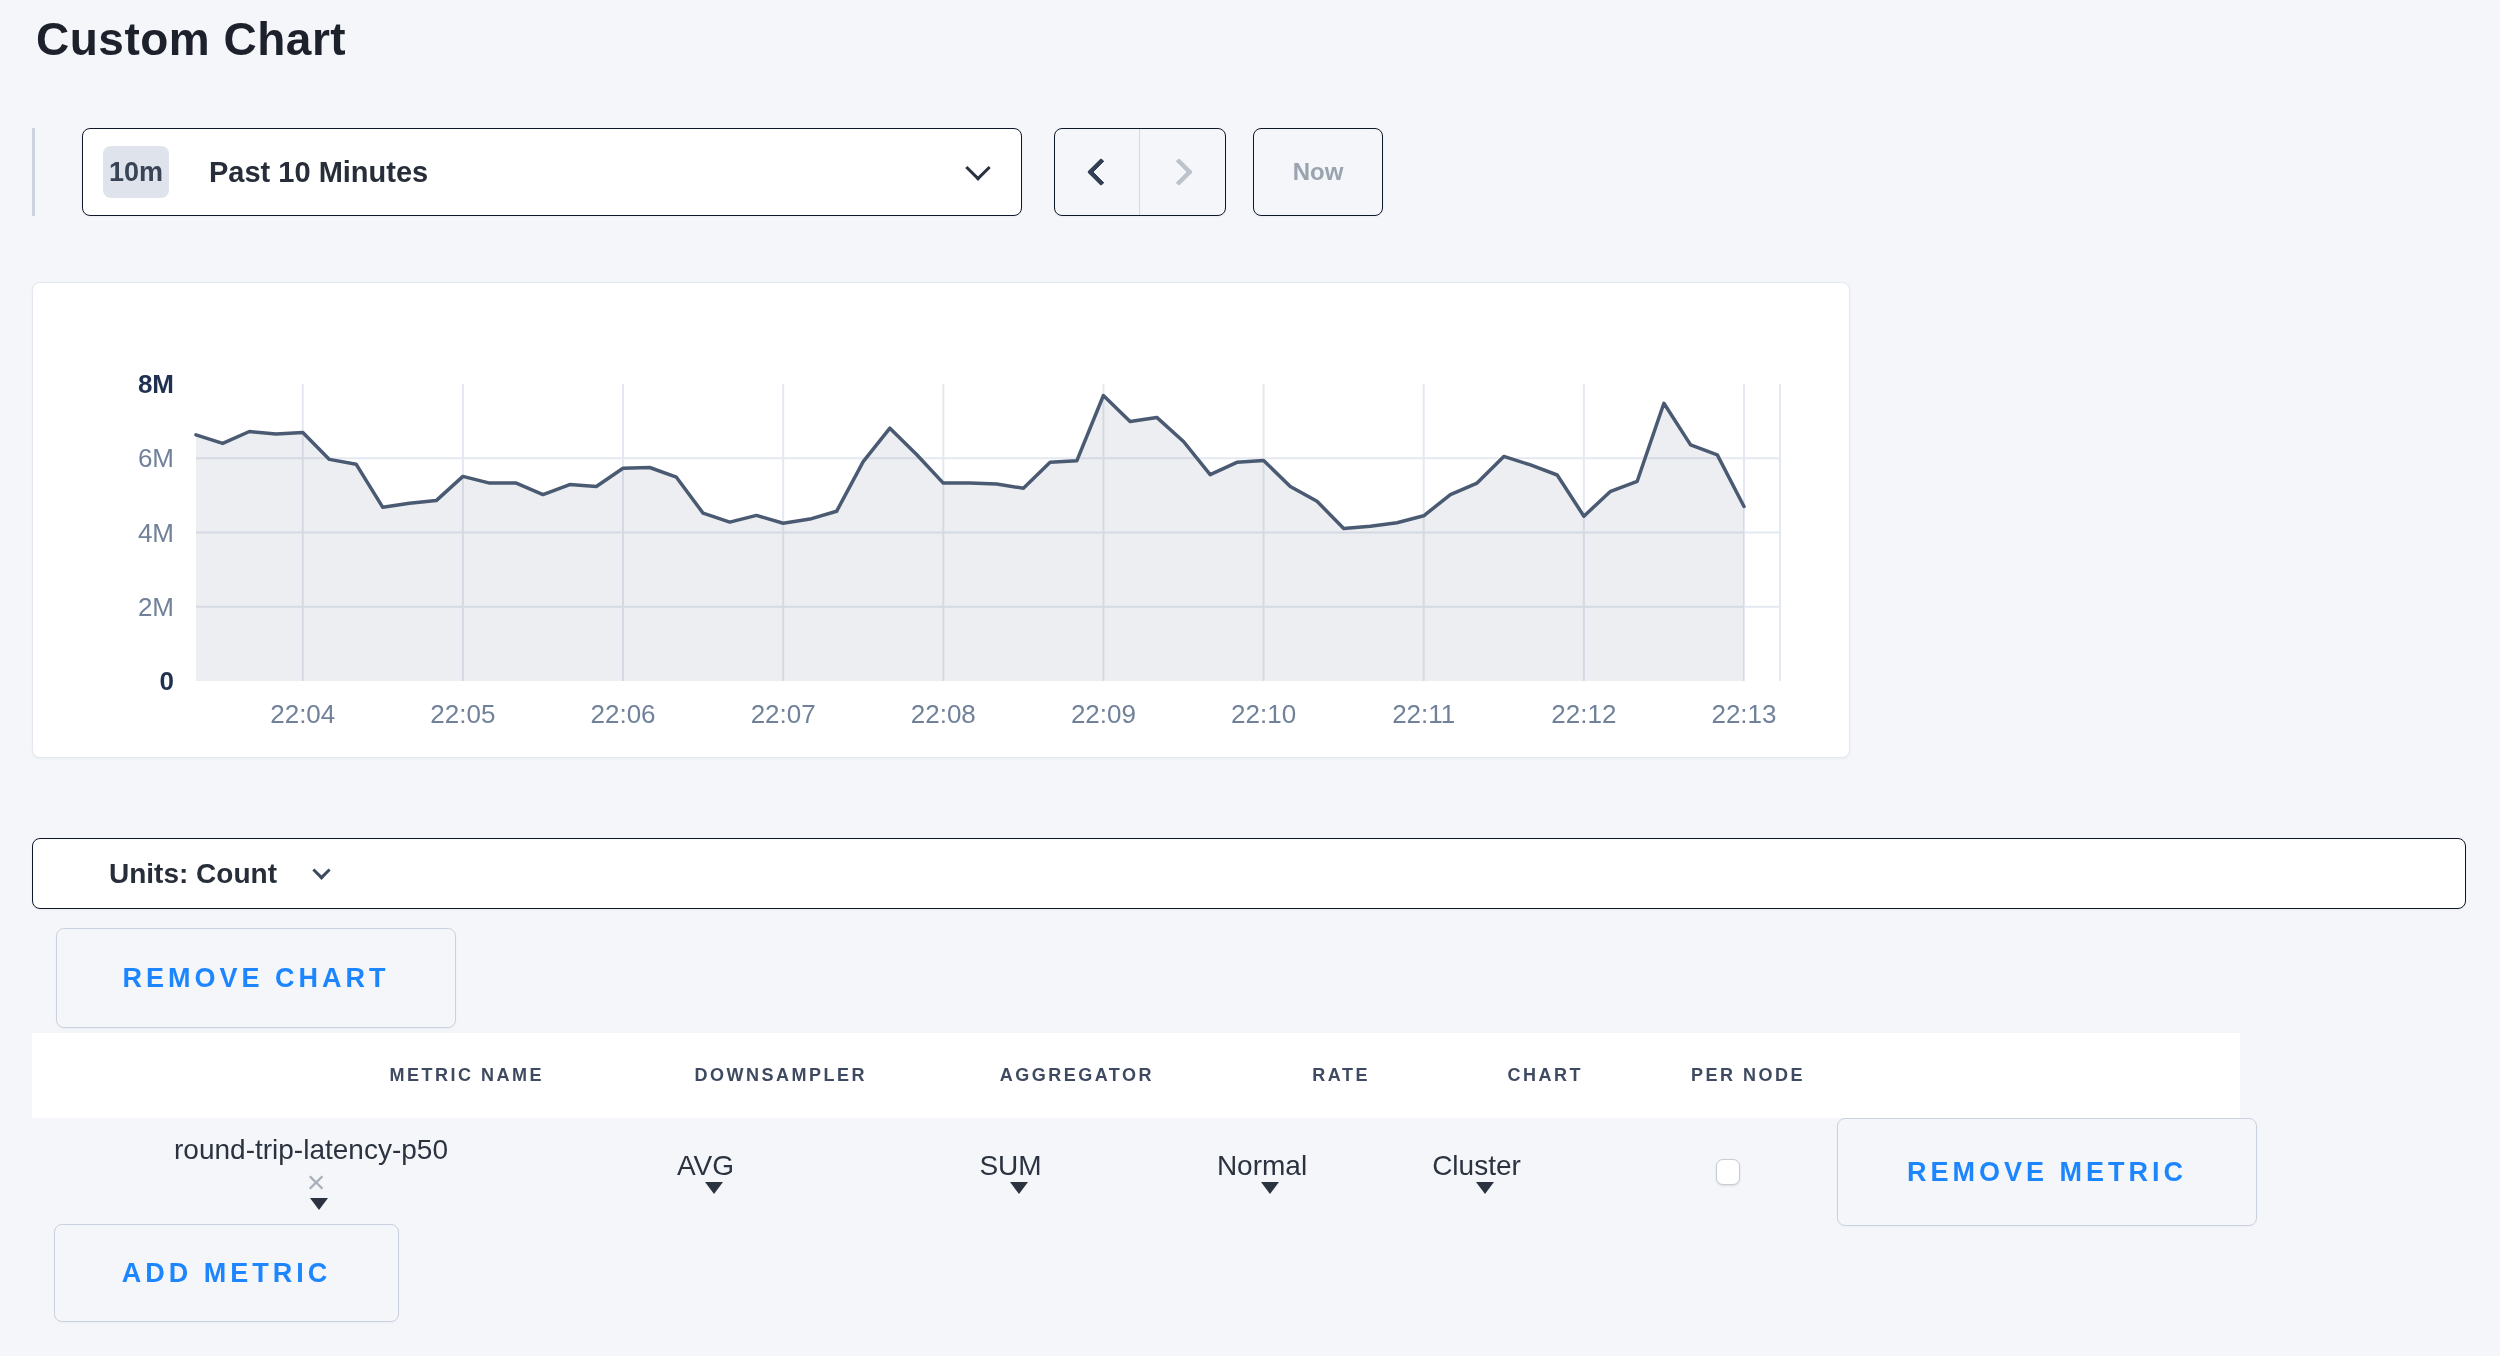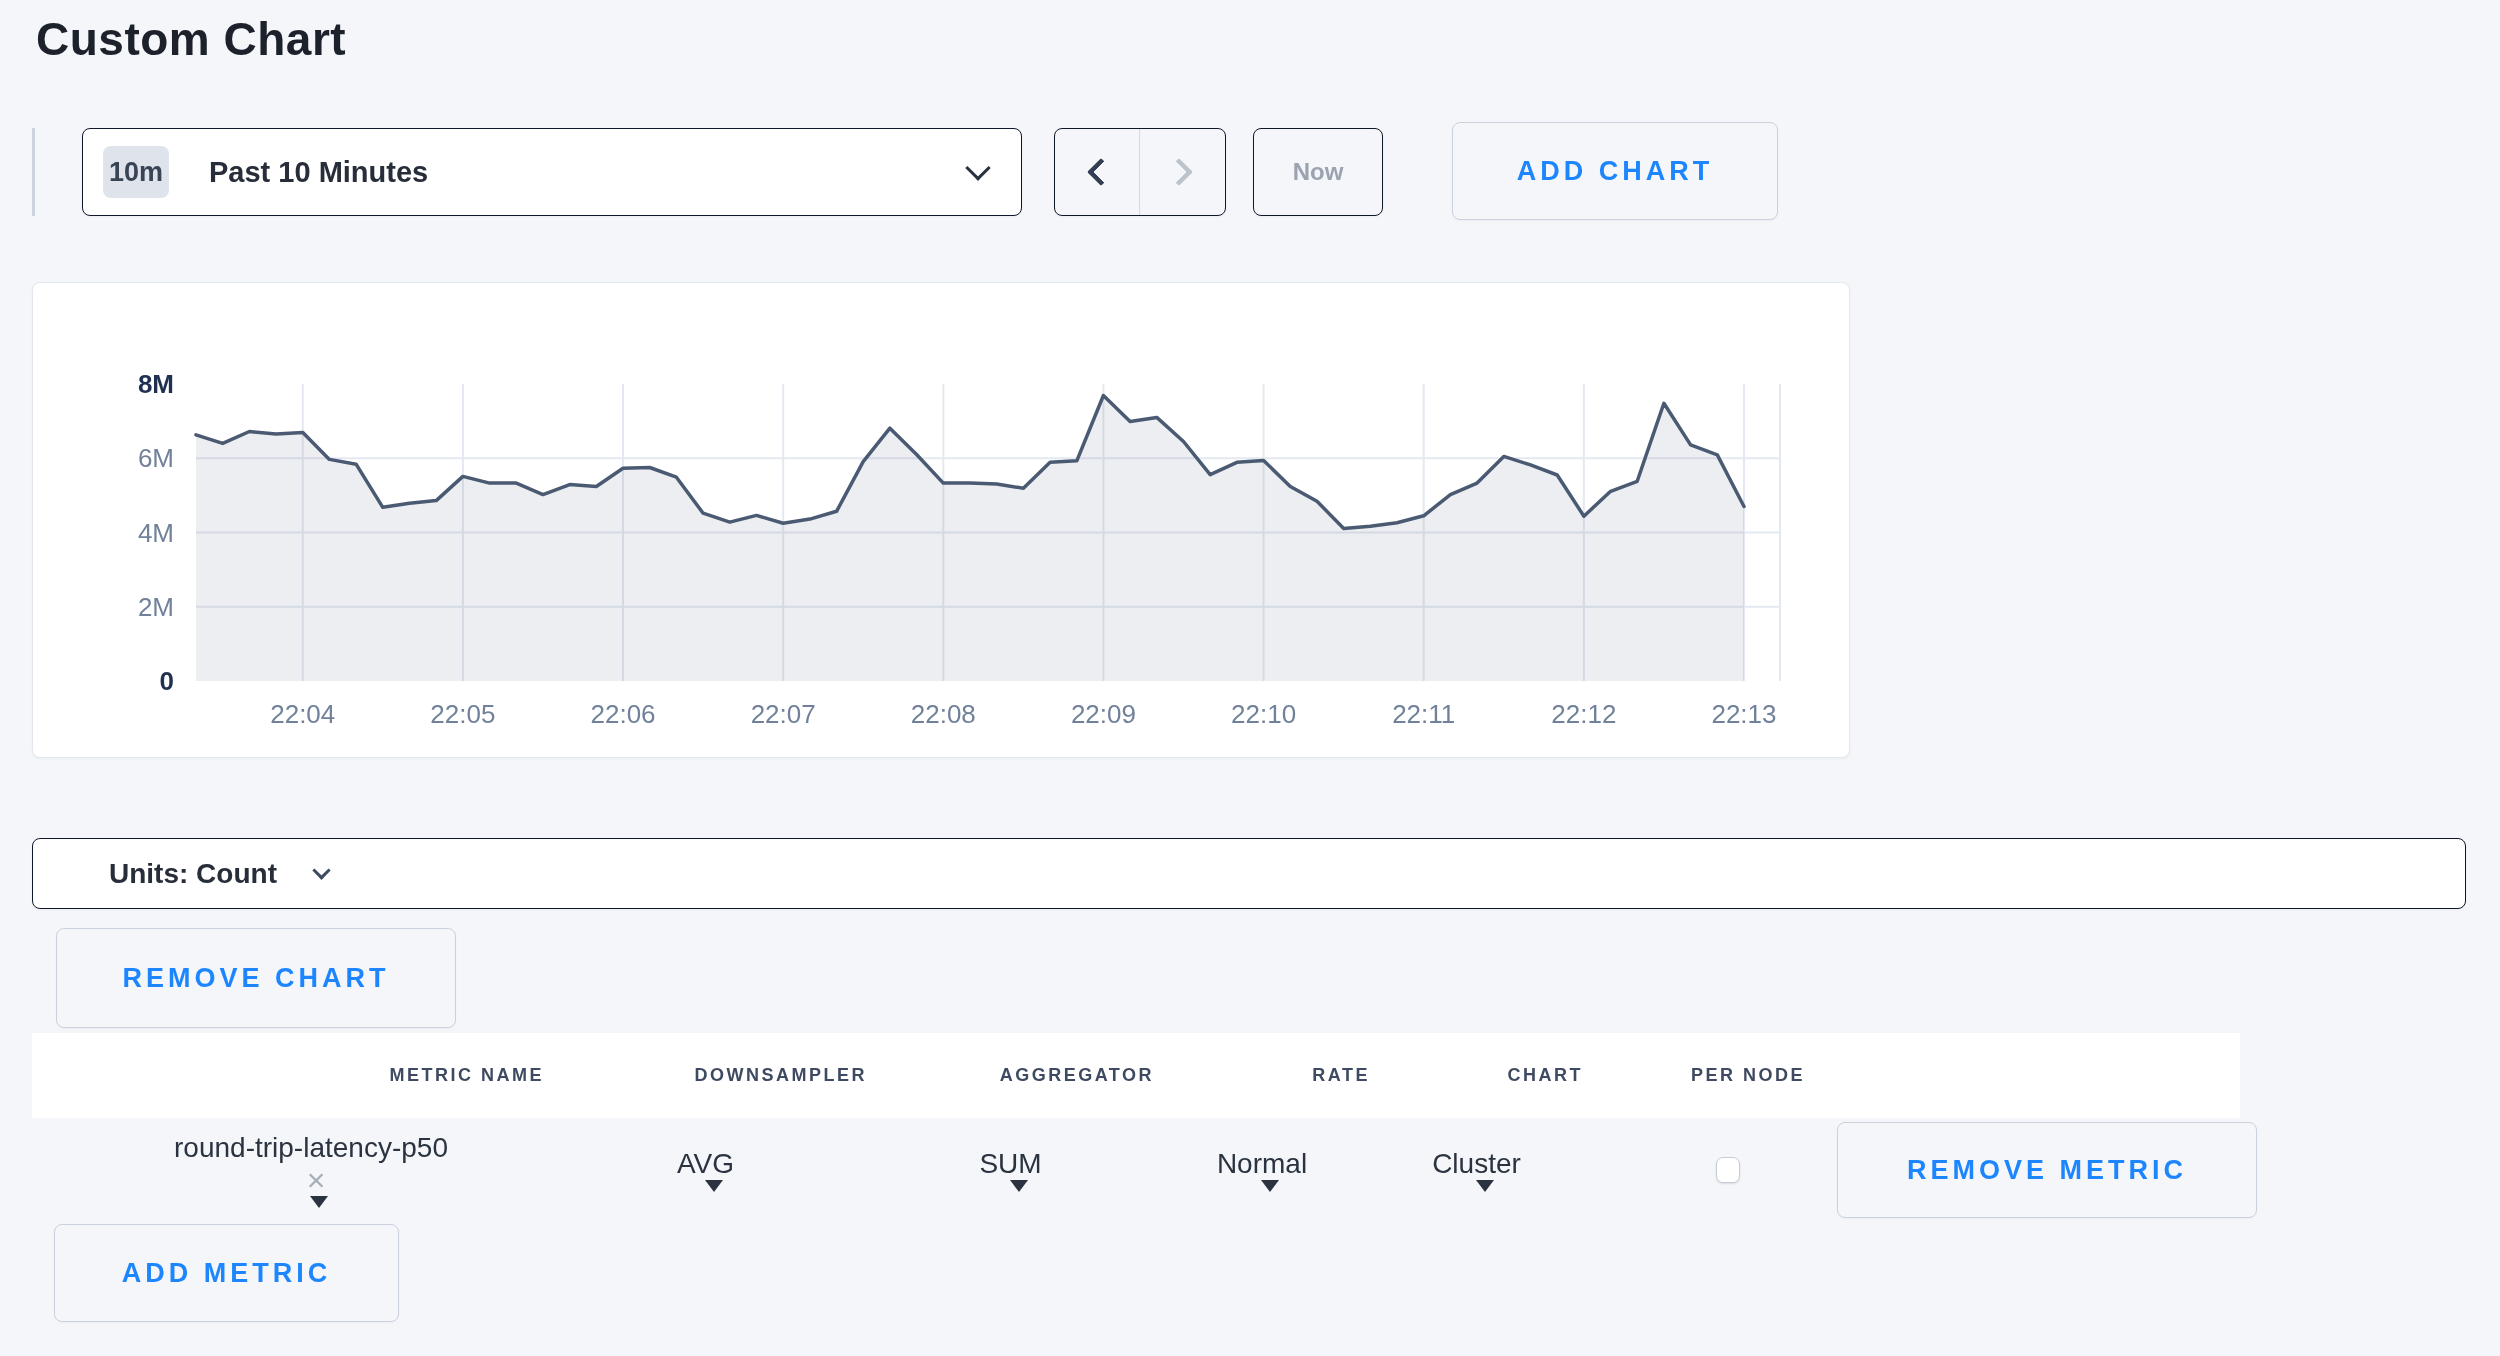--- a/index.html
+++ b/index.html
@@ -71,21 +71,21 @@
   .th { font-size:18px; font-weight:700; letter-spacing:2.5px; color:#3e4a61;text-align:right; }
   .trow { height:104px; background:transparent; }
   .cell { display:flex; align-items:center; font-size:28px; color:#2b3340; cursor:pointer;flex-direction:column; }
   .caret { width:0; height:0; border-left:9px solid transparent; border-right:9px solid transparent;
     border-top:12px solid #2b3340; margin-left:16px; }
   .close-x { font-size:32px; color:#a8afba; margin-left:10px; line-height:1; cursor:pointer; }
   .checkbox {
     width:24px; height:26px; background:#fff; border:1px solid #c6ccd5; border-radius:7px;
     box-shadow:0 1px 2px rgba(60,70,90,.15); margin-left:68px; cursor:pointer; display:inline-block;
   }
-  .remove-metric-btn { width:420px; height:96px; margin-left:32px; }
+  .remove-metric-btn { width:420px; height:108px; margin-left:32px; }
   .add-metric-btn { left:54px; top:1224px; width:345px; height:98px; }
 </style>
 </head>
 <body>
 
 <div class="page">
 
   <div class="abs page-title">Custom Chart</div>
 
   <div class="abs accent-bar"></div>
@@ -100,21 +100,20 @@
     <span class="nav-half first">
       <span class="chev chev-left"></span>
     </span>
     <span class="nav-half">
       <span class="chev chev-right"></span>
     </span>
   </div>
 
   <div class="abs ctl now-btn">Now</div>
 
-  <div class="abs action-btn add-chart-btn">ADD CHART</div>
 
   <div class="abs chart-card">
     <svg id="chart-svg" width="1818" height="476" viewBox="0 0 1818 476">
         <text x="141" y="407" text-anchor="end" class="ytick strong">0</text>
         <line x1="163" y1="323.75" x2="1747" y2="323.75" stroke="#e4e9f1" stroke-width="2"></line>
         <text x="141" y="332.75" text-anchor="end" class="ytick">2M</text>
         <line x1="163" y1="249.5" x2="1747" y2="249.5" stroke="#e4e9f1" stroke-width="2"></line>
         <text x="141" y="258.5" text-anchor="end" class="ytick">4M</text>
         <line x1="163" y1="175.25" x2="1747" y2="175.25" stroke="#e4e9f1" stroke-width="2"></line>
         <text x="141" y="184.25" text-anchor="end" class="ytick">6M</text>

